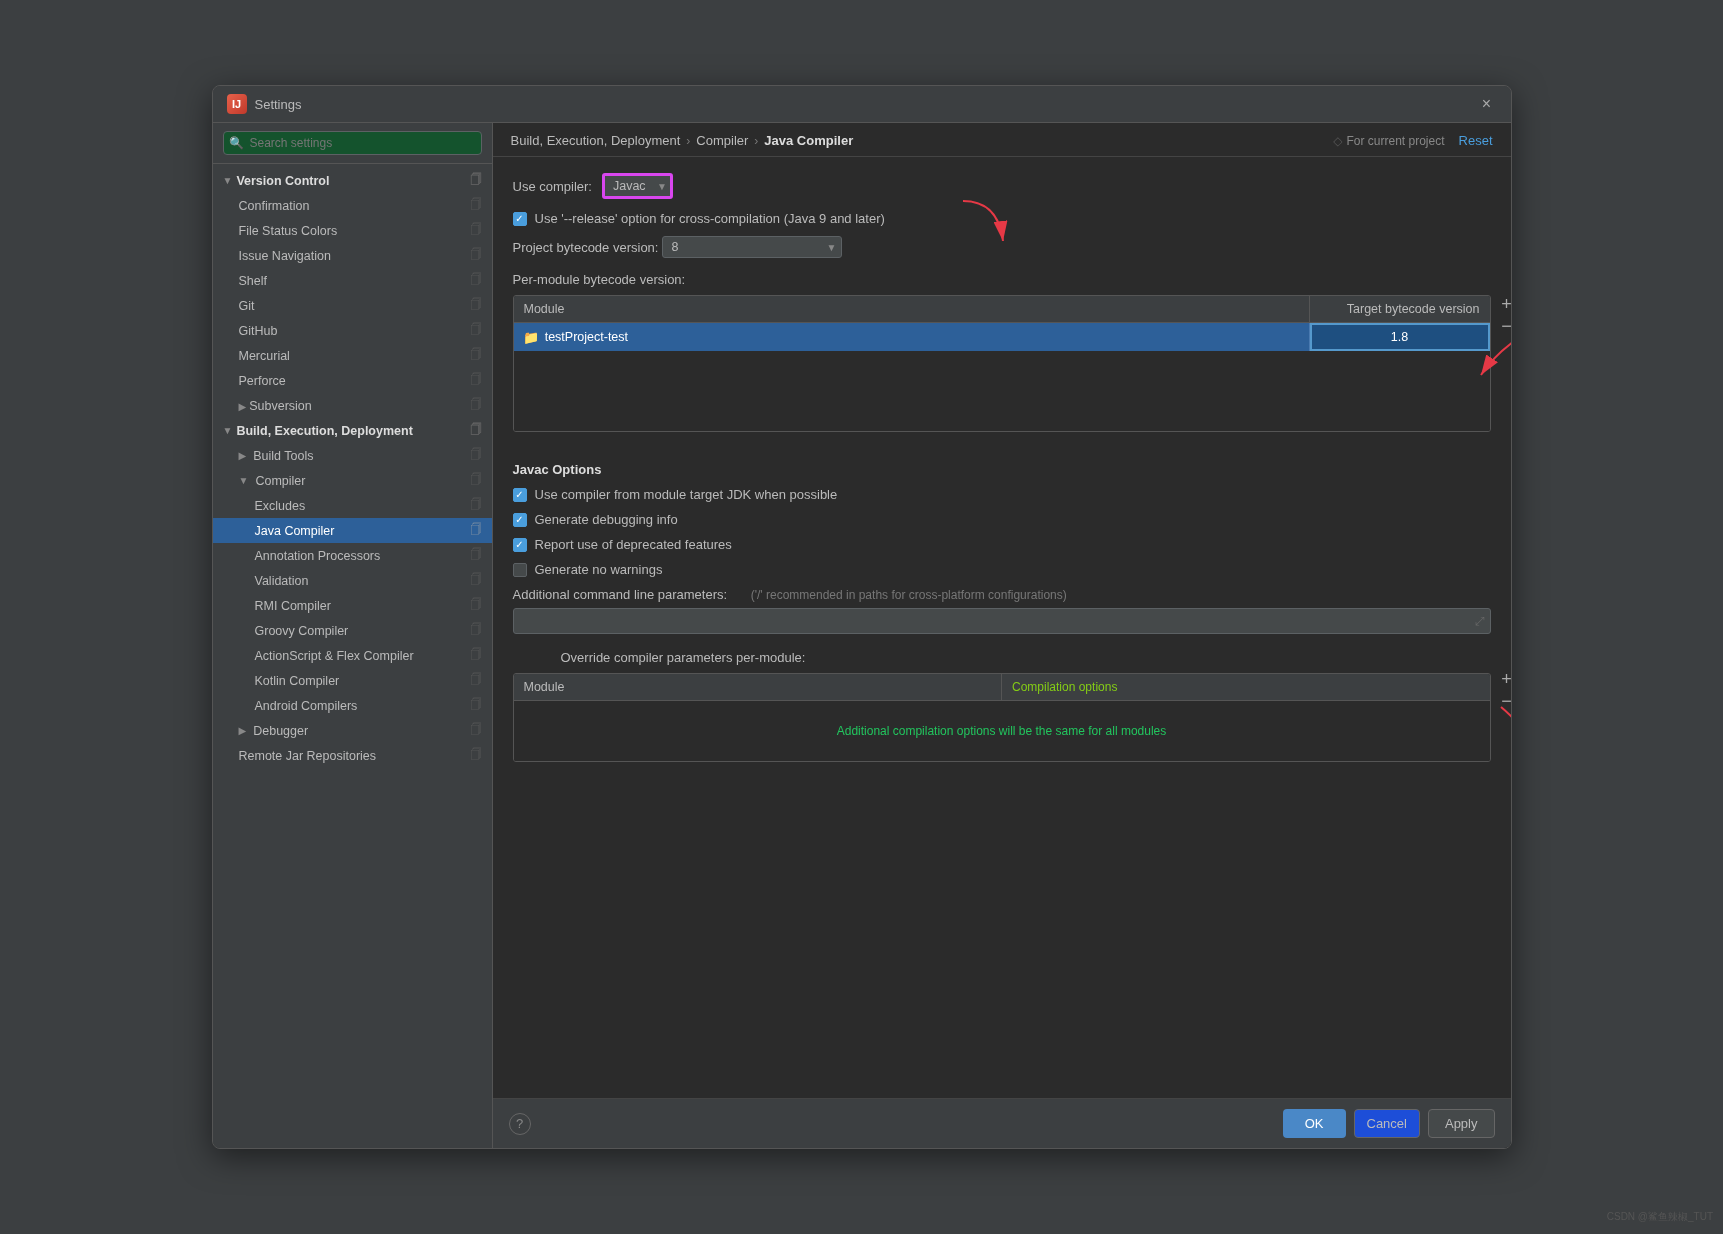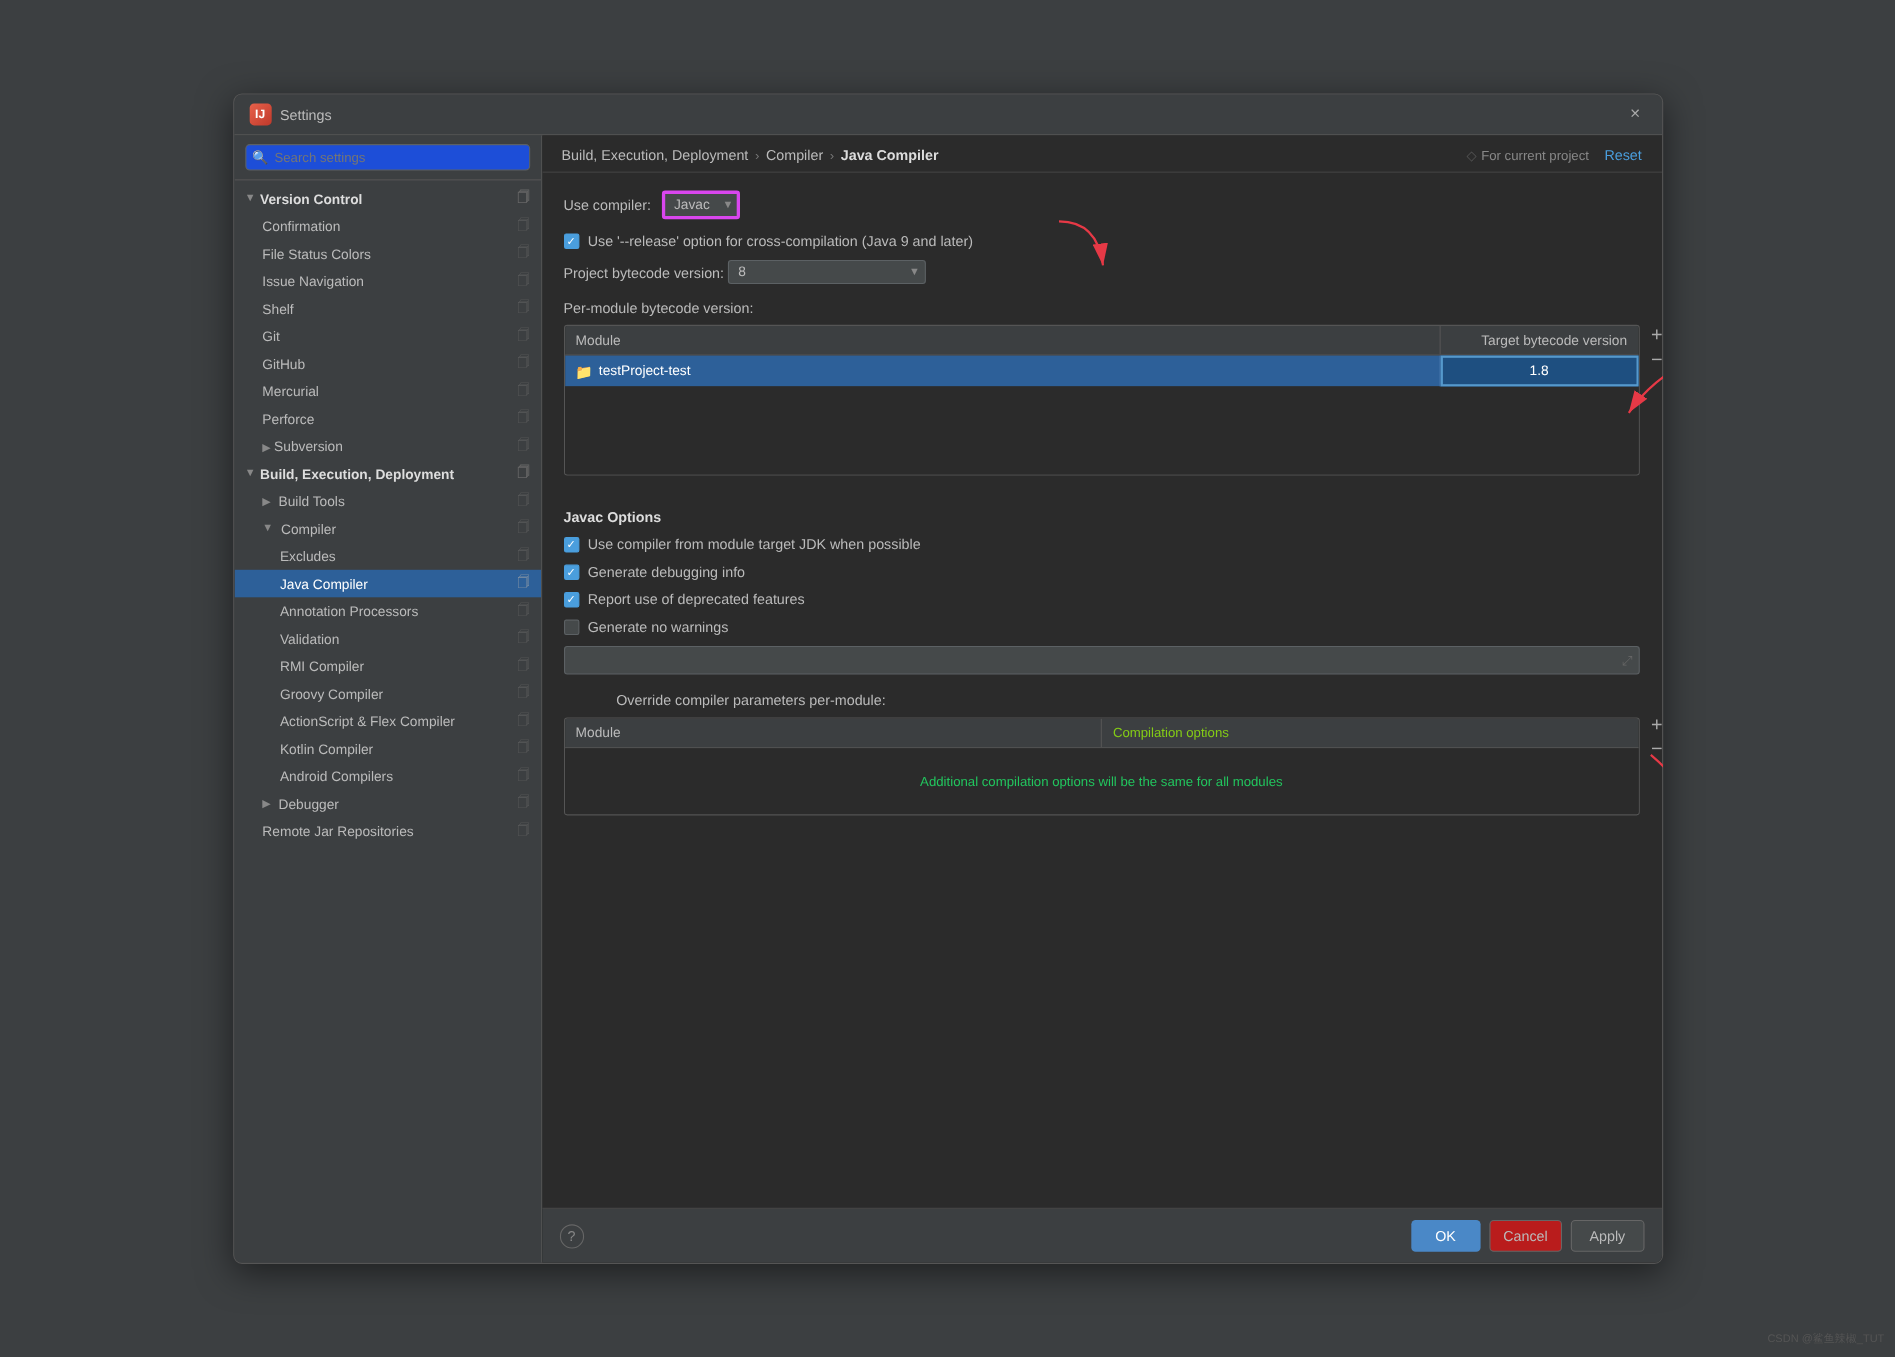--- a/index.html
+++ b/index.html
@@ -76,21 +76,21 @@
       flex-direction: column;
       overflow: hidden;
       flex-shrink: 0;
     }
     .search-box {
       padding: 8px 10px;
       border-bottom: 1px solid #555;
     }
     .search-input {
       width: 100%;
-      background: #1d4ed8;
+      background: #14532d;
       border: 1px solid #5c6164;
       border-radius: 4px;
       padding: 4px 8px 4px 26px;
       color: #bbb;
       font-size: 12px;
       outline: none;
     }
     .search-wrap {
       position: relative;
     }
@@ -456,21 +456,21 @@
     .btn-ok {
       background: #4a88c7;
       color: #fff;
       border: none;
       border-radius: 4px;
       padding: 6px 22px;
       font-size: 13px;
       cursor: pointer;
     }
     .btn-cancel {
-      background: #b91c1c;
+      background: #1d4ed8;
       color: #bbb;
       border: 1px solid #666;
       border-radius: 4px;
       padding: 6px 12px;
       font-size: 13px;
       cursor: pointer;
     }
     .btn-apply {
       background: #45494a;
       color: #bbb;
@@ -734,20 +734,24 @@
           <div class="checkbox-row">
             <div class="cb">
                 <span class="cb-check">✓</span>
               </div>
             <span>Report use of deprecated features</span>
           </div>
           <div class="checkbox-row">
             <div class="cb-empty"></div>
             <span>Generate no warnings</span>
           </div>
+          <div class="cmd-label">
+            <span>Additional command line parameters:</span>
+            <span class="cmd-hint">('/' recommended in paths for cross-platform configurations)</span>
+          </div>
           <div class="cmd-input-wrap">
             <input class="cmd-input" type="text" value="" style="">
             <span class="expand-icon">⤢</span>
           </div>
         </div>
 
         <div style="position:relative;">
           <div class="override-section-label">Override compiler parameters per-module:</div>
           <div class="override-table">
             <div class="override-table-header">

